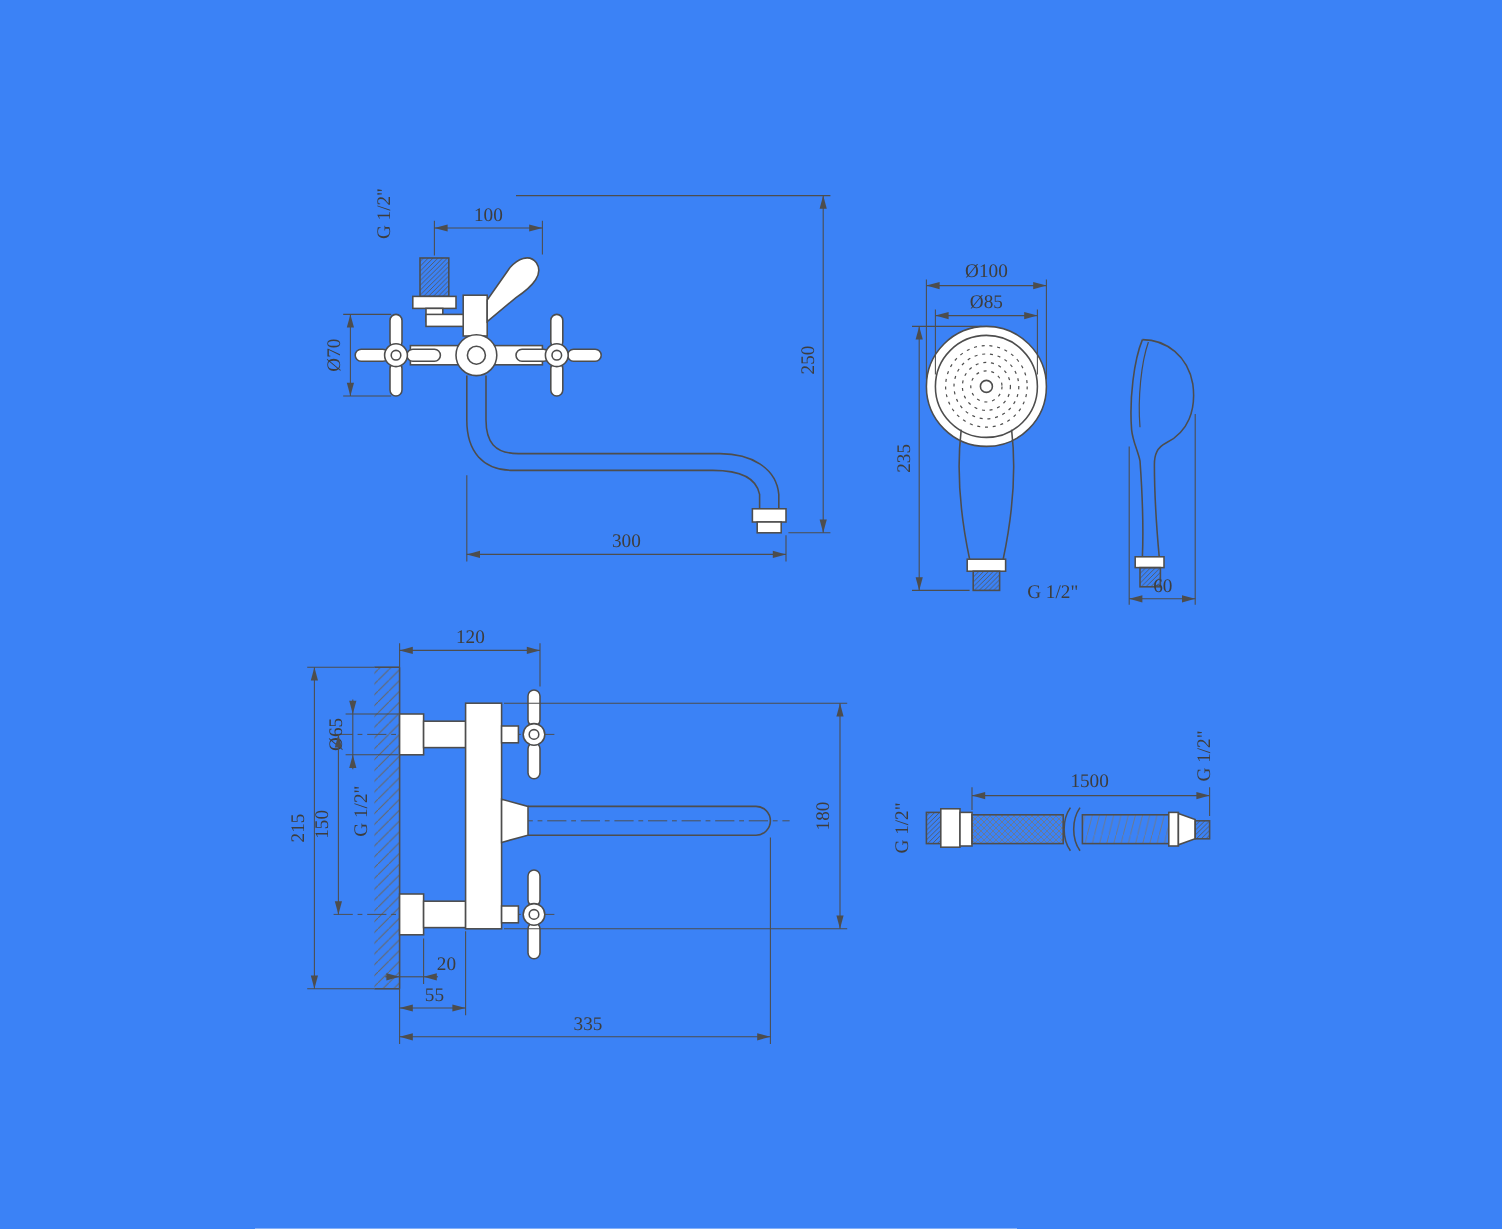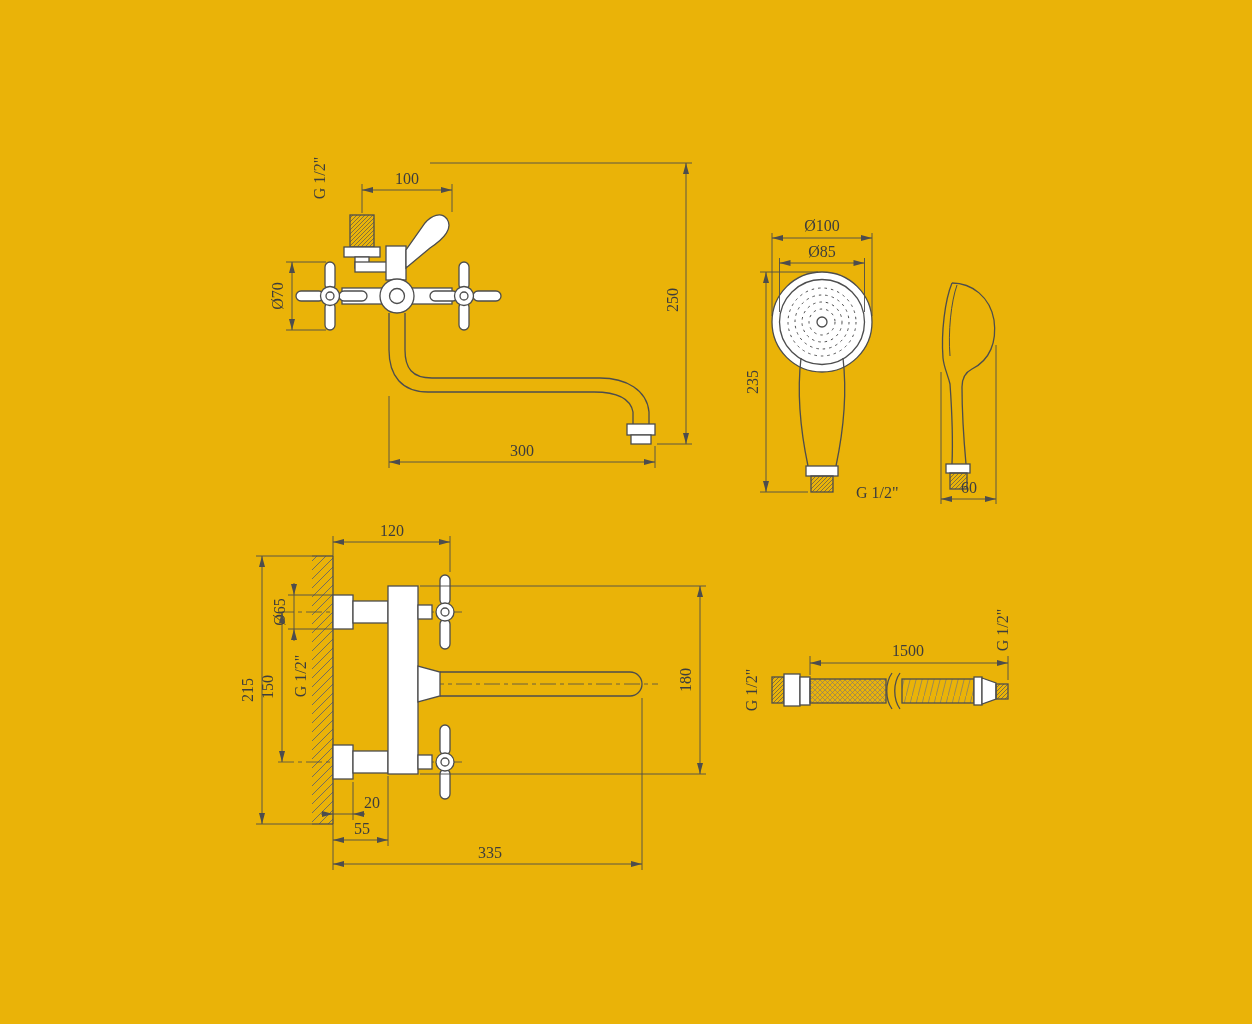--- a/index.html
+++ b/index.html
@@ -1,17 +1,17 @@
 <!DOCTYPE html>
 <html><head>
 <meta charset="utf-8">
 <style>
   html,body{margin:0;padding:0;background:#ffffff;}
   body{width:1252px;height:1024px;overflow:hidden;}
-  #canvas{width:1252px;height:1024px;position:relative;background:#eab308;text-align:right;}
+  #canvas{width:1252px;height:1024px;position:relative;background:#3b82f6;text-align:right;}
   svg{display:block;}
   svg text{
     font-family:"Liberation Serif","DejaVu Serif",serif;
     font-size:16px;
     fill:#3d3d3d;
     stroke:none;
   }
   .geo{stroke:#4d4d4d;stroke-width:1.3;fill:none;}
   .geo .w{fill:#ffffff;}
   .dim line, .dim path.dl{stroke:#4d4d4d;stroke-width:0.9;fill:none;}

